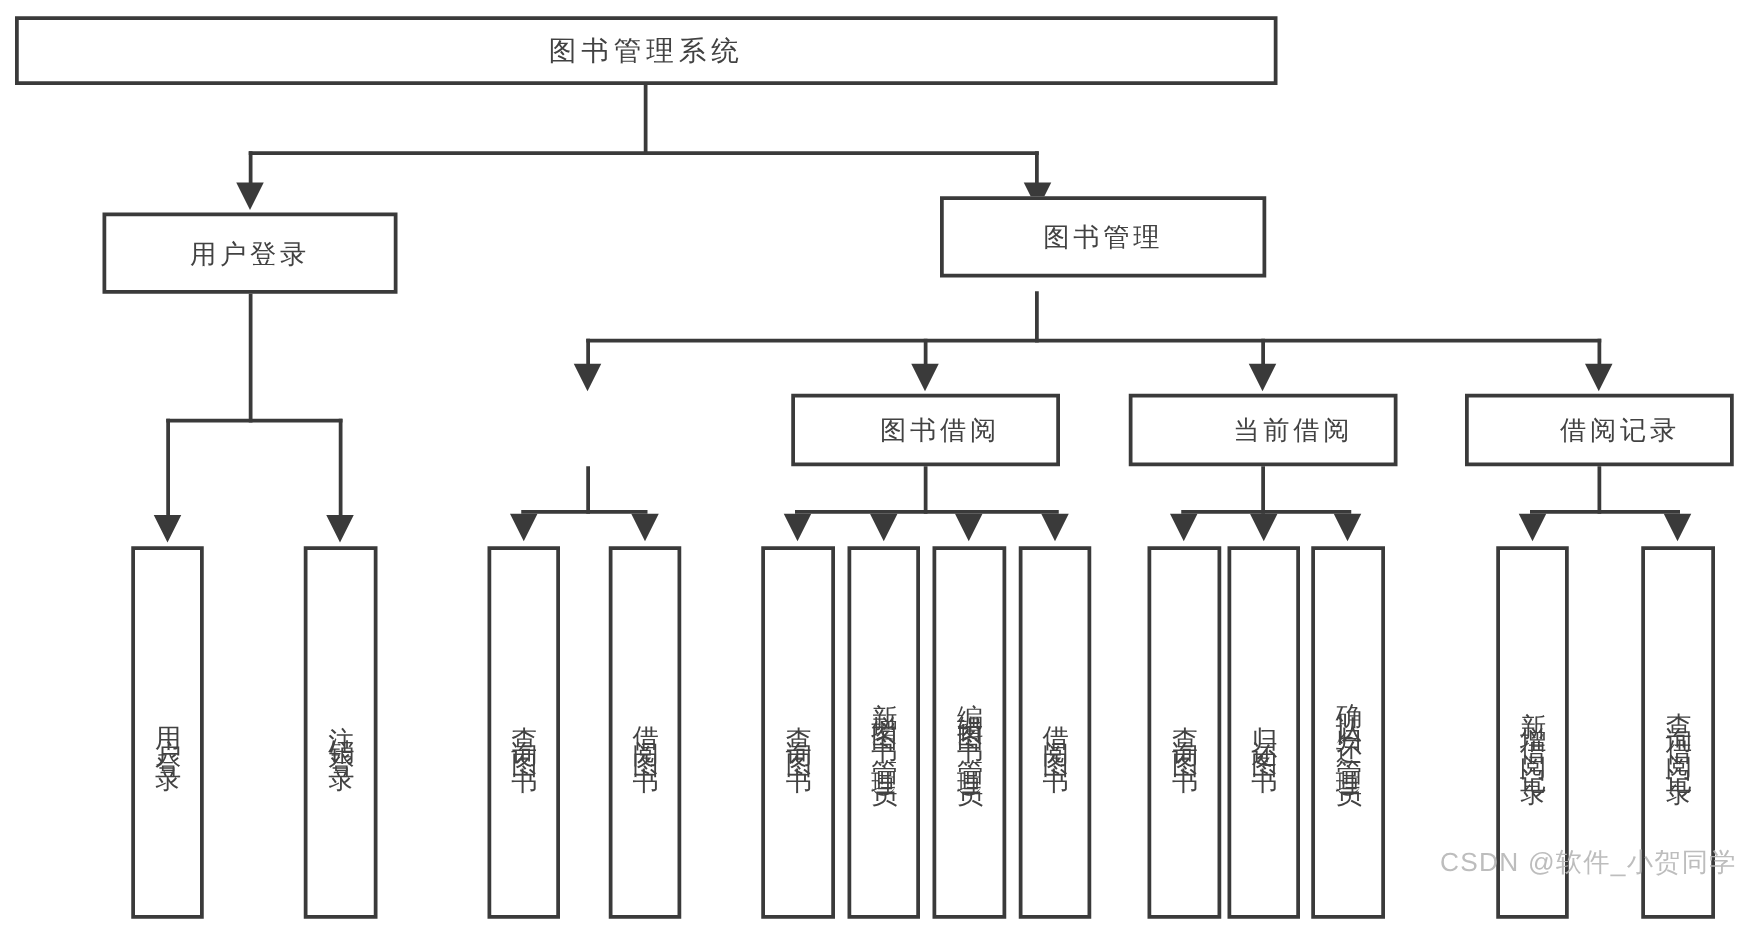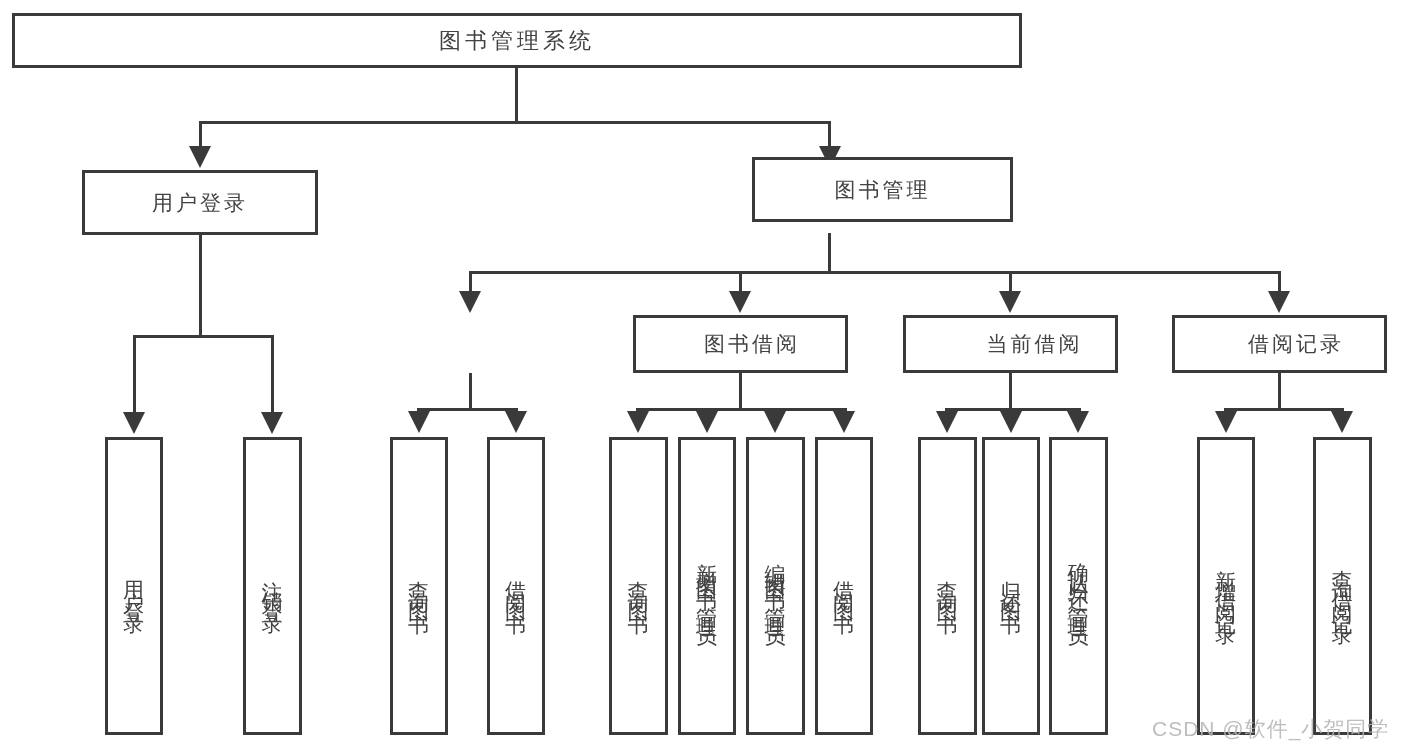--- a/index.html
+++ b/index.html
@@ -61,21 +61,21 @@
     position: absolute;
     width: 0;
     height: 0;
     border-left: 11px solid transparent;
     border-right: 11px solid transparent;
     border-top: 22px solid var(--line, #3a3a3a);
   }
   .watermark {
     position: absolute;
     left: 1152px;
-    top: 715px;
+    top: 676px;
     font-size: 21px;
     letter-spacing: 1px;
     color: var(--watermark, #b6b6b6);
     opacity: 0.9;
     z-index: 10;
     white-space: nowrap;
   }
 </style>
 </head>
 <body>

